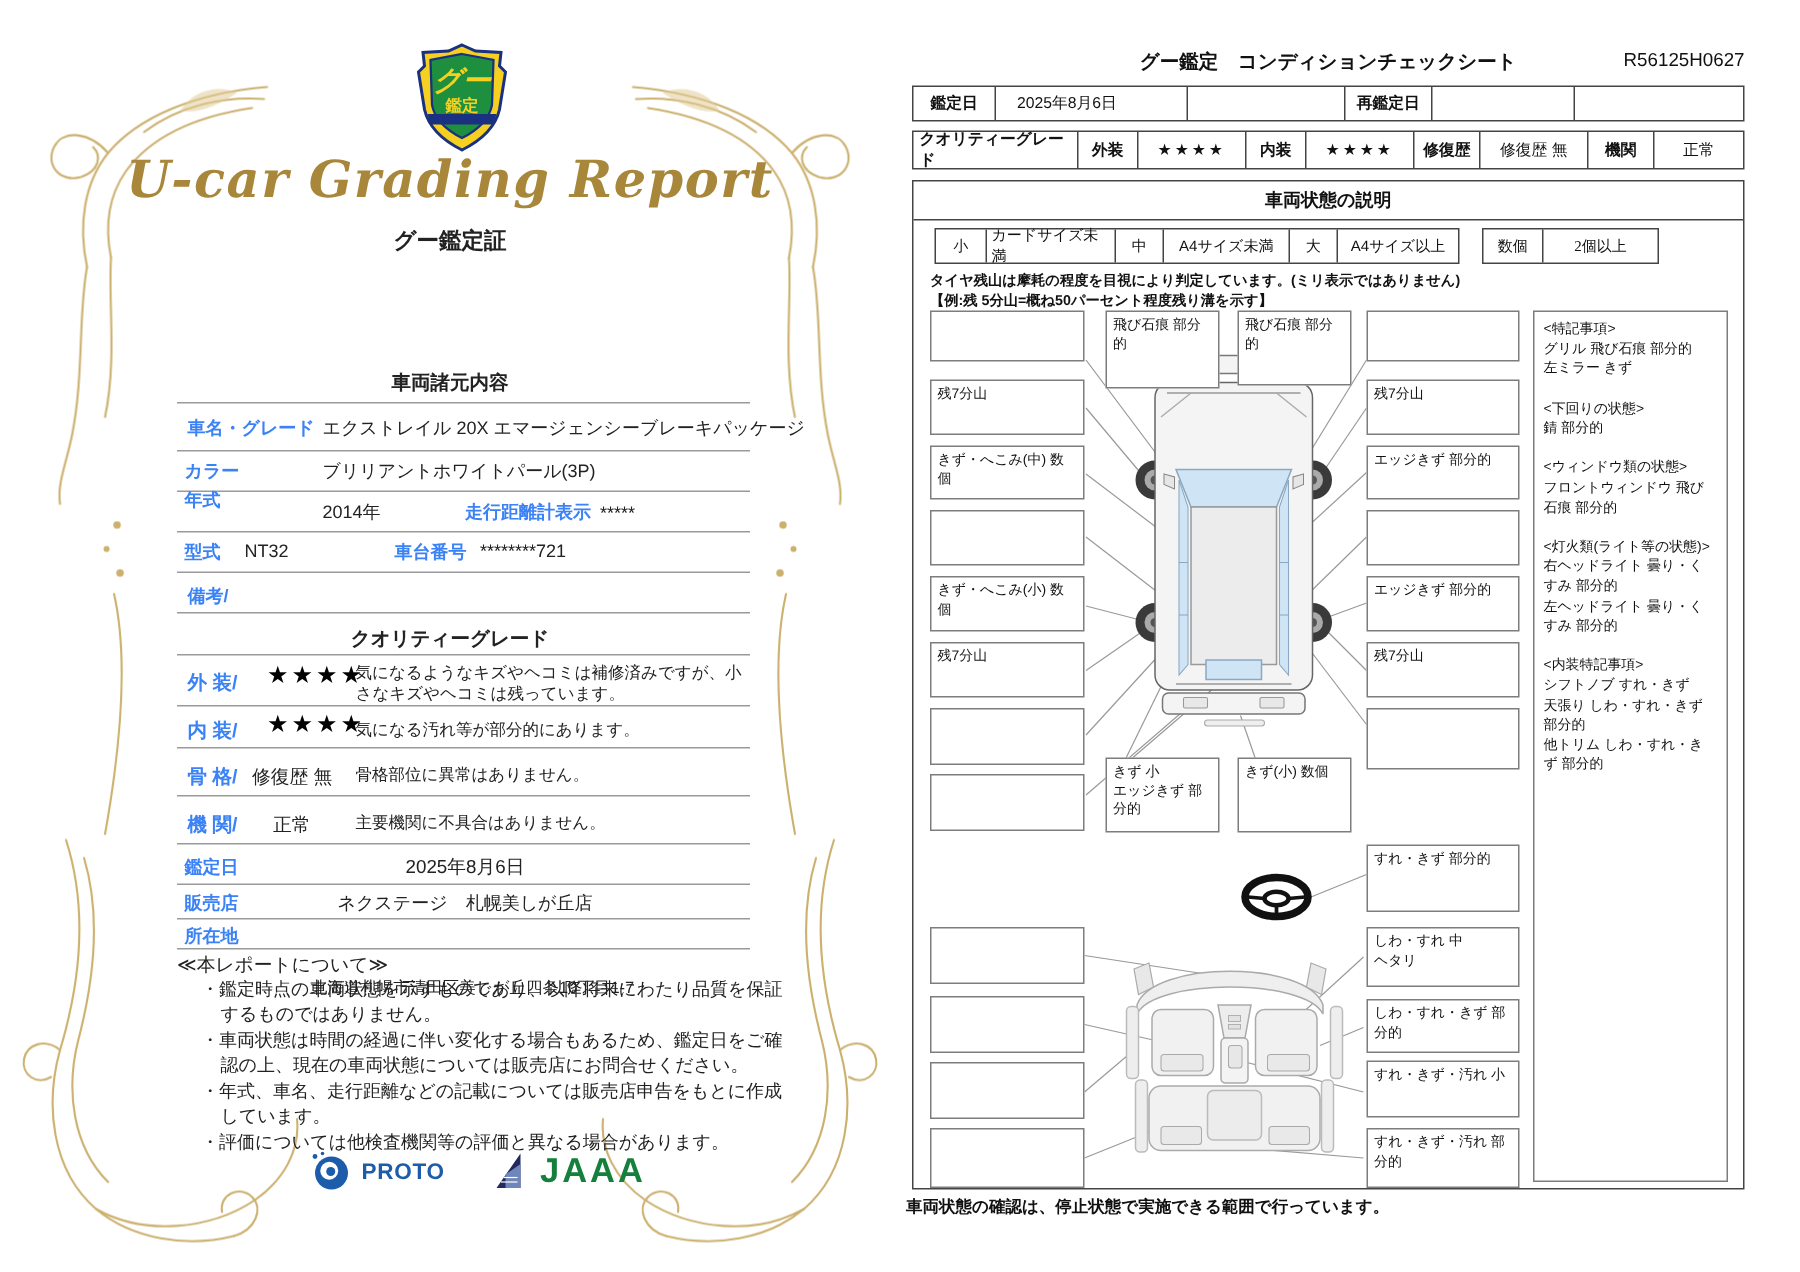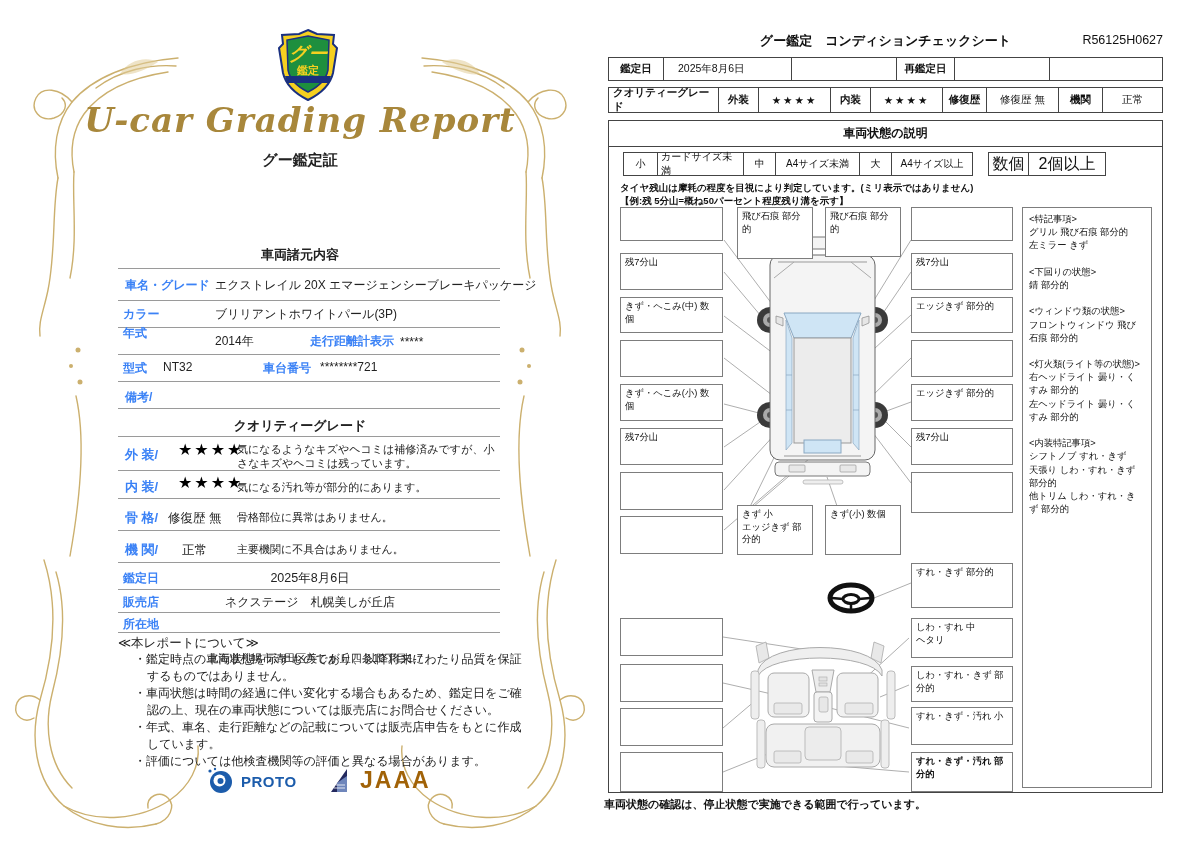--- a/index.html
+++ b/index.html
@@ -23,42 +23,42 @@
   .lbl{font-size:12px;color:#3b82f6;font-weight:bold;}
   .val{font-size:12px;color:#222;}
   .stars-l{font-size:16px;letter-spacing:2px;color:#000;font-weight:bold;}
   .desc{font-size:11px;line-height:1.3;color:#222;width:263px;}
   .ctr{text-align:center;}
   .about-title{left:118px;top:635px;font-size:12.5px;color:#222;}
   .about-list{left:134px;top:651px;width:392px;margin:0;padding:0;}
   .about-list li{list-style:none;font-size:12px;line-height:1.42;color:#222;
     padding-left:13px;text-indent:-13px;}
   .logo-text-proto{font-size:15px;font-weight:bold;color:#1c5cab;letter-spacing:0.5px;}
-  .logo-text-jaaa{font-size:23px;font-weight:bold;color:#a16207;letter-spacing:2px;}
+  .logo-text-jaaa{font-size:23px;font-weight:bold;color:#15803d;letter-spacing:2px;}
   
   .rp-title{left:8px;top:32px;width:555px;text-align:center;font-size:13px;font-weight:bold;color:#111;}
   .rp-id{left:363px;top:33px;width:200px;text-align:right;font-size:12.5px;color:#111;}
   .tbl{left:8px;width:555px;display:flex;border:1px solid #444;box-sizing:border-box;background:#fff;}
   .tbl .c{border-right:1px solid #444;box-sizing:border-box;display:flex;align-items:center;
     font-size:10.5px;color:#111;padding:0 4px;}
   .tbl .c:last-child{border-right:none;}
   .tbl .c.ct{justify-content:center;}
   .tbl .c.b{font-weight:bold;}
   .stars-r{font-size:12px;letter-spacing:2px;font-weight:bold;}
   .mainbox{left:8px;top:120px;width:555px;height:673px;border:1px solid #444;box-sizing:border-box;background:#fff;}
   .mainbox-head{position:absolute;left:0;top:0;width:100%;height:26px;border-bottom:1px solid #444;
     box-sizing:border-box;display:flex;align-items:center;justify-content:center;
     font-size:12px;font-weight:bold;color:#111;}
   .legend{left:23px;top:152px;display:flex;border:1px solid #444;box-sizing:border-box;height:24px;background:#fff;}
   .legend .c{border-right:1px solid #444;box-sizing:border-box;display:flex;align-items:center;justify-content:center;
     font-size:10px;color:#111;padding:0 3px;}
   .legend .c:last-child{border-right:none;}
   .legend2{left:388px;top:152px;display:flex;border:1px solid #444;box-sizing:border-box;height:24px;background:#fff;}
   .legend2 .c{border-right:1px solid #444;box-sizing:border-box;display:flex;align-items:center;justify-content:center;
-    font-size:16px;color:#111;padding:0 3px;}
+    font-size:10px;color:#111;padding:0 3px;font-family:Liberation Serif, serif;}
   .legend2 .c:last-child{border-right:none;}
   .tire-note{left:20px;top:181px;font-size:9.5px;font-weight:bold;line-height:1.4;color:#111;white-space:pre-line;}
   .abox{position:absolute;border:1px solid #7d7d7d;background:#fff;font-size:9.3px;line-height:1.35;
     padding:2px 4px;white-space:pre-line;color:#111;box-sizing:border-box;}
   .notes{left:422px;top:207px;width:130px;height:581px;border:1px solid #7d7d7d;box-sizing:border-box;
     font-size:9.3px;line-height:1.42;padding:5px 6px;white-space:pre-line;color:#111;background:#fff;}
   .footer-note{left:4px;top:797px;font-size:11px;font-weight:bold;color:#111;}
 </style>
 </head>
 <body>
@@ -393,21 +393,21 @@
   <div class="abox" style="left:311px;top:563px;width:102px;height:45px;">すれ・きず 部分的</div>
 
   <div class="abox" style="left:20px;top:618px;width:103px;height:38px;"></div>
   <div class="abox" style="left:20px;top:664px;width:103px;height:38px;"></div>
   <div class="abox" style="left:20px;top:708px;width:103px;height:38px;"></div>
   <div class="abox" style="left:20px;top:752px;width:103px;height:40px;"></div>
   <div class="abox" style="left:311px;top:618px;width:102px;height:40px;">しわ・すれ 中
 ヘタリ</div>
   <div class="abox" style="left:311px;top:666px;width:102px;height:36px;">しわ・すれ・きず 部分的</div>
   <div class="abox" style="left:311px;top:707px;width:102px;height:38px;">すれ・きず・汚れ 小</div>
-  <div class="abox" style="left:311px;top:752px;width:102px;height:40px;font-weight:bold;">すれ・きず・汚れ 部分的</div>
+  <div class="abox" style="left:311px;top:752px;width:102px;height:40px;">すれ・きず・汚れ 部分的</div>
 
   <div class="abs notes">&lt;特記事項&gt;
 グリル 飛び石痕 部分的
 左ミラー きず
 
 &lt;下回りの状態&gt;
 錆 部分的
 
 &lt;ウィンドウ類の状態&gt;
 フロントウィンドウ 飛び石痕 部分的

